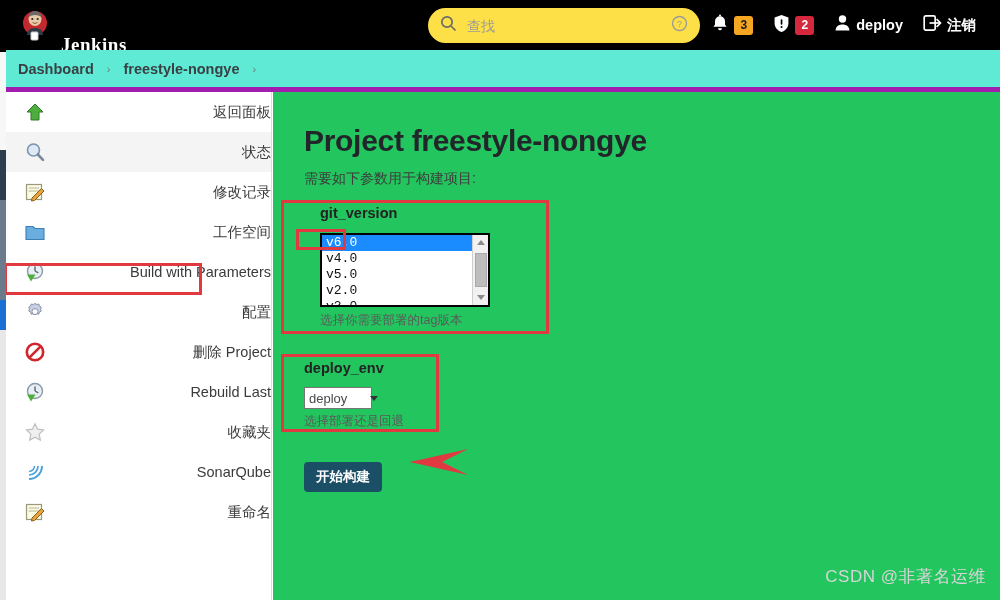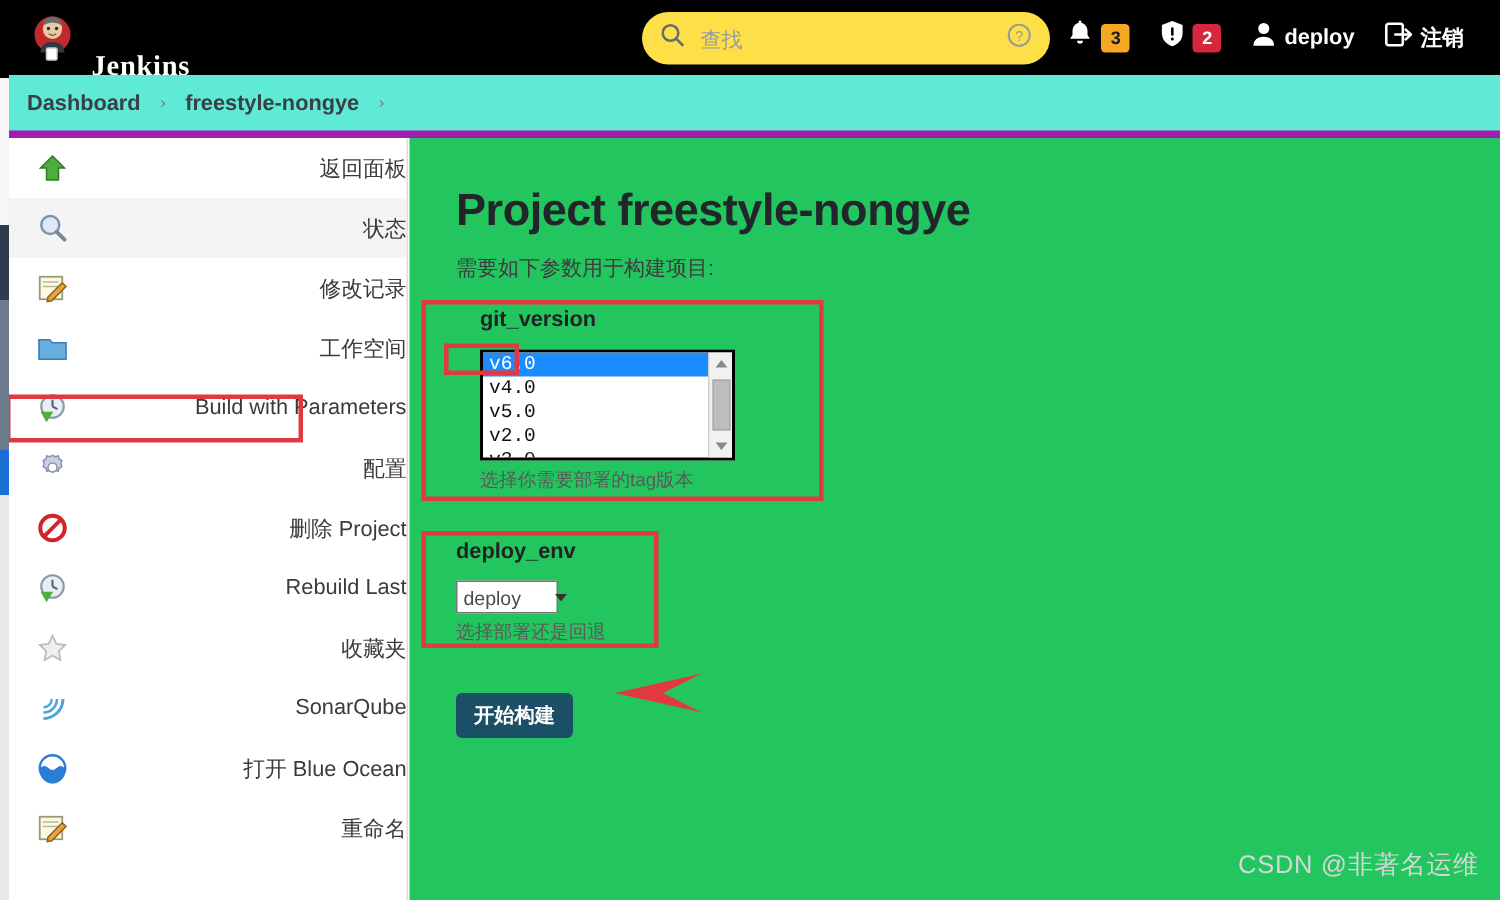--- a/index.html
+++ b/index.html
@@ -342,29 +342,20 @@
       <span class="side-ico">
         <svg width="22" height="22" viewBox="0 0 22 22">
           <path d="M5 18 A13 13 0 0 0 18 5" stroke="#4aa3dd" stroke-width="2" fill="none"></path>
           <path d="M5 14 A9 9 0 0 0 14 5" stroke="#4aa3dd" stroke-width="1.7" fill="none"></path>
           <path d="M5 10.5 A5.5 5.5 0 0 0 10.5 5" stroke="#4aa3dd" stroke-width="1.5" fill="none"></path>
         </svg>
       </span>
       <span>SonarQube</span>
     </div>
 
-    <div class="side-item">
-      <span class="side-ico">
-        <svg width="22" height="22" viewBox="0 0 22 22">
-          <circle cx="11" cy="11" r="8.5" fill="#fff" stroke="#2a7fd4" stroke-width="1.6"></circle>
-          <path d="M2.8 11 q2.8-2.6 5.5 0 q2.7 2.6 5.4 0 q2.7-2.6 5.5 0 v4.2 a8.5 8.5 0 0 1-16.4 0z" fill="#2a7fd4"></path>
-        </svg>
-      </span>
-      <span>打开 Blue Ocean</span>
-    </div>
 
     <div class="side-item">
       <span class="side-ico">
         <svg width="22" height="22" viewBox="0 0 22 22">
           <rect x="2.5" y="3.5" width="15" height="15" fill="#fdfae4" stroke="#9a9a7a" stroke-width="1.2"></rect>
           <line x1="4.5" y1="7" x2="15" y2="7" stroke="#b8b896" stroke-width="1"></line>
           <line x1="4.5" y1="10" x2="15" y2="10" stroke="#b8b896" stroke-width="1"></line>
           <path d="M8 17 L17.5 7.5 L20 10 L10.5 19.5 L7.5 20z" fill="#e8a33d" stroke="#8a6020" stroke-width="1"></path>
         </svg>
       </span>

